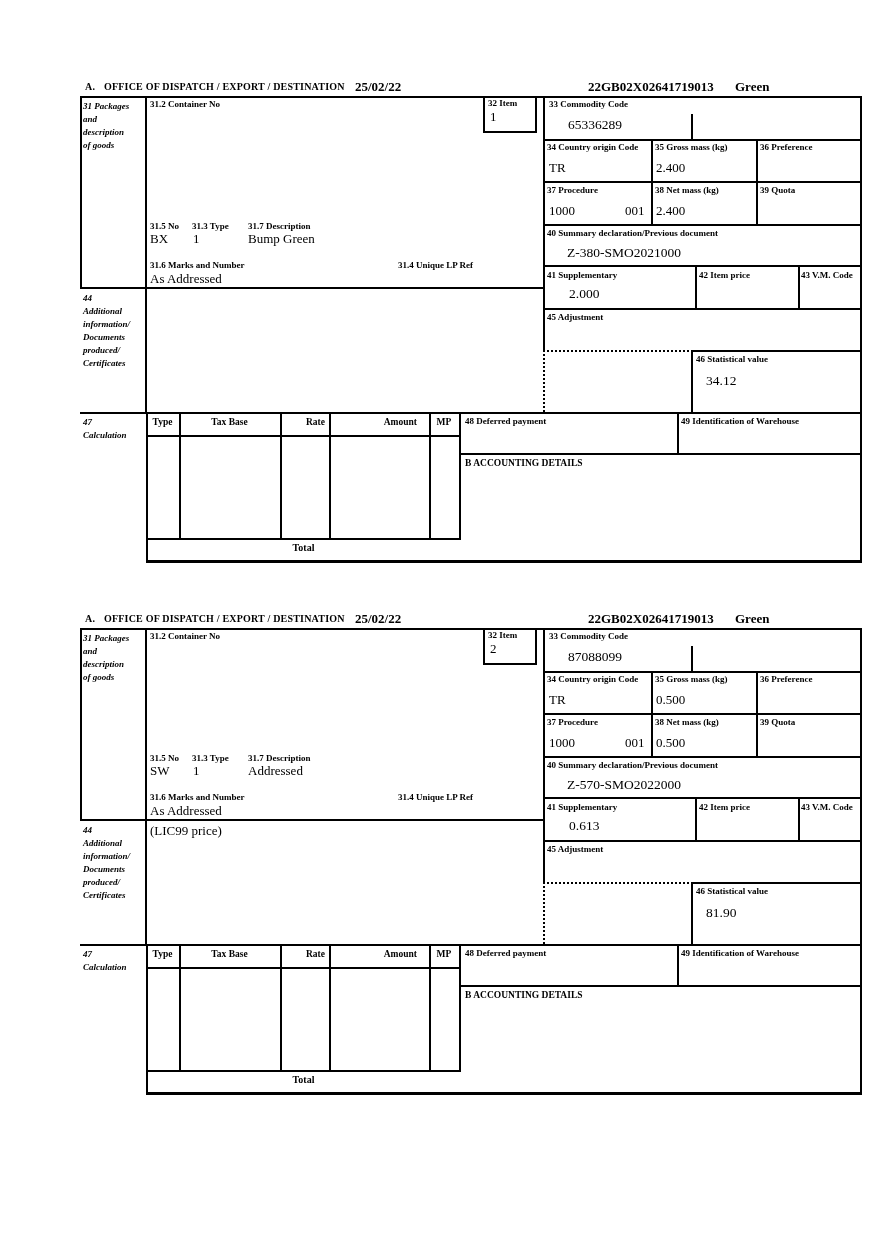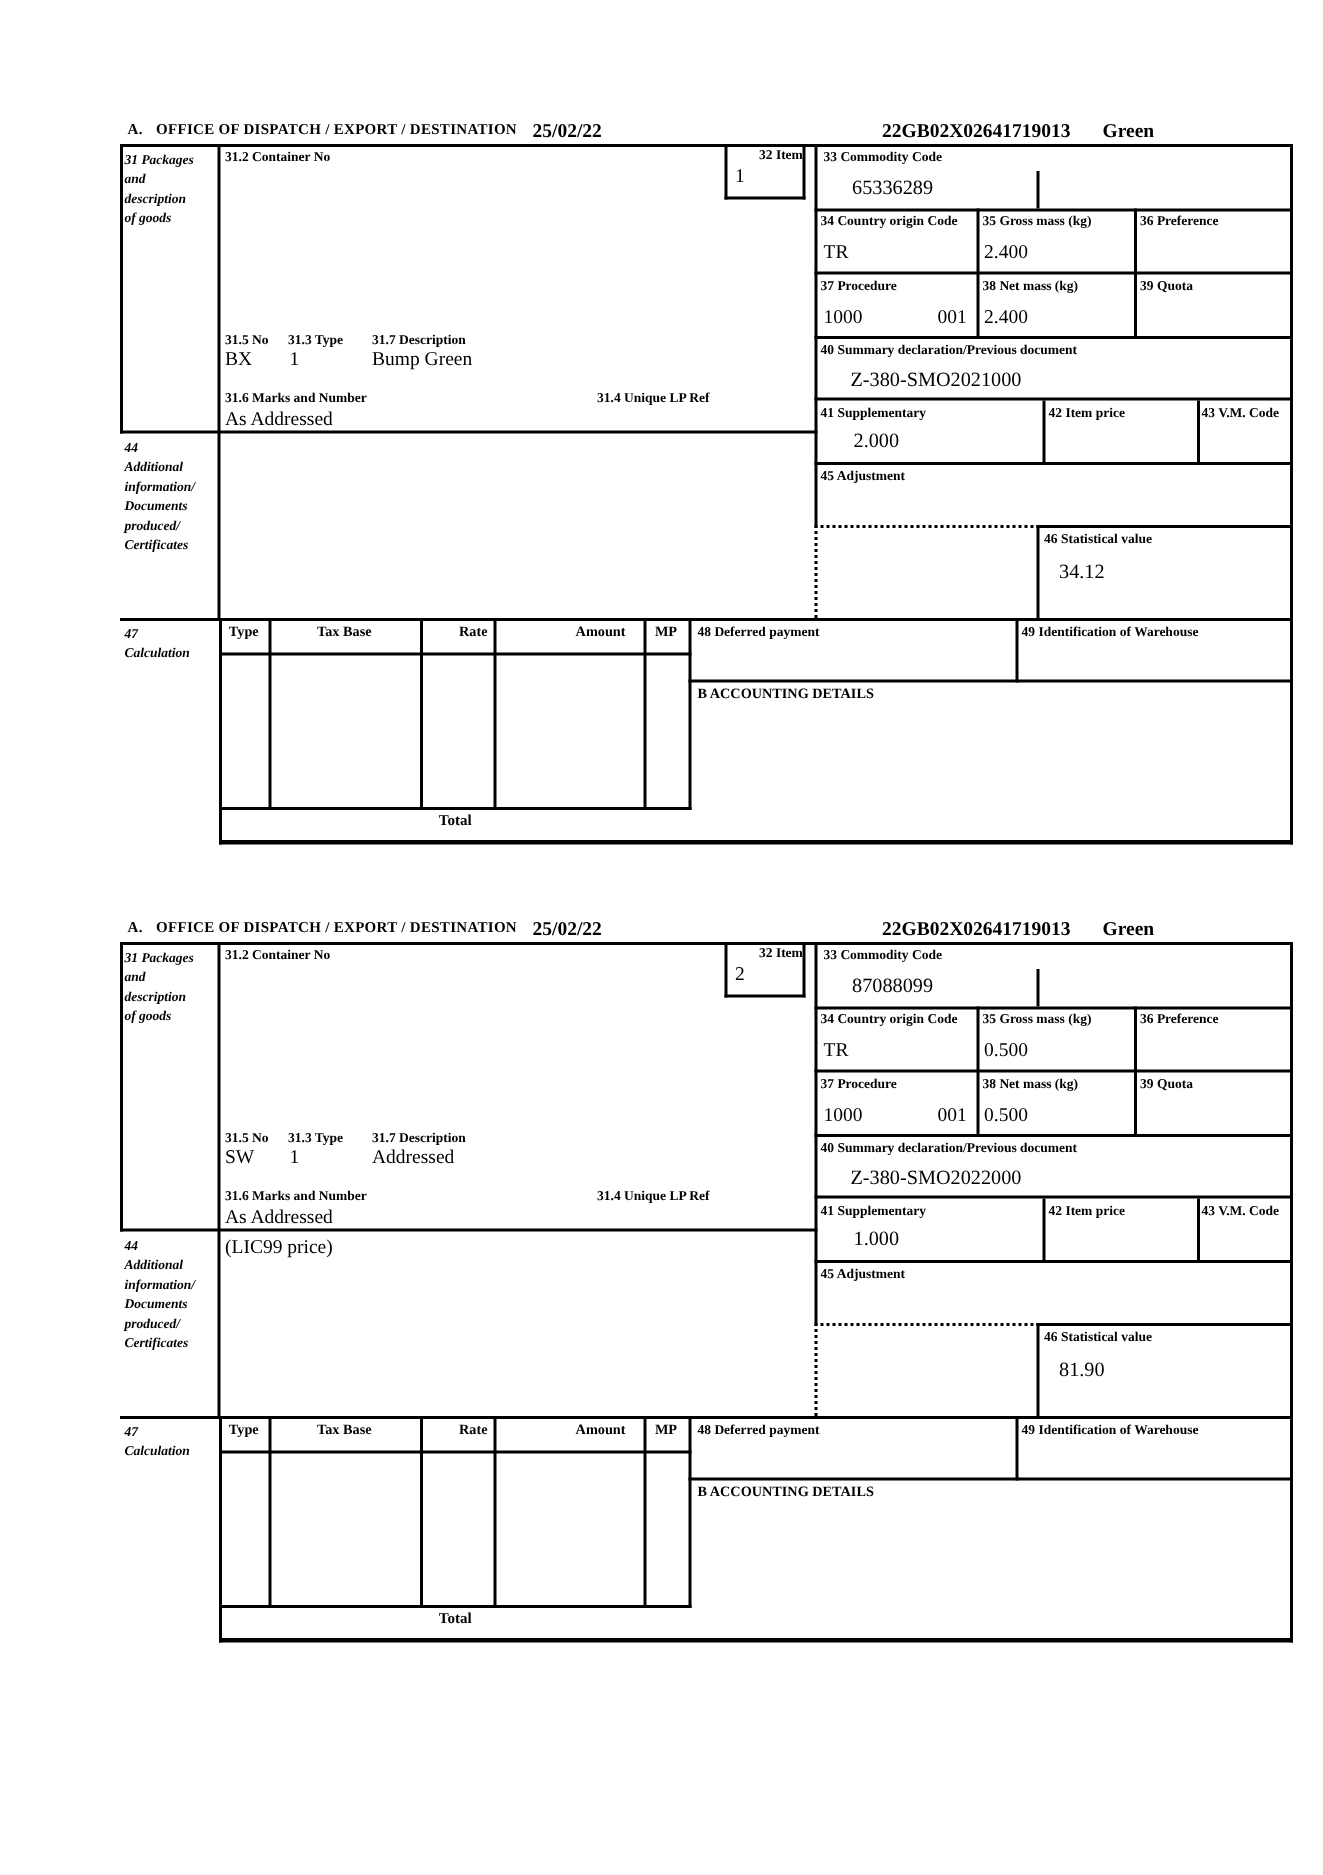--- a/index.html
+++ b/index.html
@@ -15,21 +15,21 @@
   .hval{position:absolute;top:-1px;font-weight:bold;font-size:13px;white-space:nowrap;}
   
   .lab{position:absolute;font-weight:bold;font-size:9px;line-height:11px;white-space:nowrap;}
   .labml{white-space:pre-line;line-height:13px;font-style:italic;}
   
   .val{position:absolute;font-size:13px;line-height:15px;white-space:nowrap;}
   .vall{font-size:13.5px;}
   
   .th{position:absolute;top:337px;font-weight:bold;font-size:9.5px;white-space:nowrap;}
   .box32{position:absolute;left:403px;top:16px;width:50px;height:35px;border-left:2px solid #000;border-right:2px solid #000;border-bottom:2px solid #000;}
-  .box32 .lab{left:3px;top:2px;margin-left:18px;}
+  .box32 .lab{left:3px;top:2px;}
   .box32 .val{left:5px;top:13px;}
   .totallab{position:absolute;left:66px;top:462px;width:315px;text-align:center;font-weight:bold;font-size:10px;}
 </style>
 </head>
 <body>
 
 <div id="forms-root">
   <div class="form" style="top: 80px;">
 
     <span class="hsec" style="left:5px">A.</span>
@@ -239,24 +239,24 @@
 
     <span class="lab" style="left:467px;top:105px">37 Procedure</span>
     <span class="val" style="left:469px;top:123px">1000</span>
     <span class="val" style="left:545px;top:123px">001</span>
     <span class="lab" style="left:575px;top:105px">38 Net mass (kg)</span>
     <span class="val" style="left:576px;top:123px">0.500</span>
     <span class="lab" style="left:680px;top:105px">39 Quota</span>
     <span class="val" style="left:680px;top:123px"></span>
 
     <span class="lab" style="left:467px;top:148px">40 Summary declaration/Previous document</span>
-    <span class="val vall" style="left:487px;top:165px">Z-380-SMO2022000</span>
+    <span class="val vall" style="left:487px;top:165px">Z-570-SMO2022000</span>
 
     <span class="lab" style="left:467px;top:190px">41 Supplementary</span>
-    <span class="val vall" style="left:489px;top:206px">1.000</span>
+    <span class="val vall" style="left:489px;top:206px">0.613</span>
     <span class="lab" style="left:619px;top:190px">42 Item price</span>
     <span class="val" style="left:619px;top:206px"></span>
     <span class="lab" style="left:721px;top:190px">43 V.M. Code</span>
     <span class="val" style="left:721px;top:206px"></span>
 
     <span class="lab" style="left:467px;top:232px">45 Adjustment</span>
     <span class="val" style="left:469px;top:248px"></span>
 
     <span class="lab" style="left:616px;top:274px">46 Statistical value</span>
     <span class="val vall" style="left:626px;top:293px">81.90</span>

